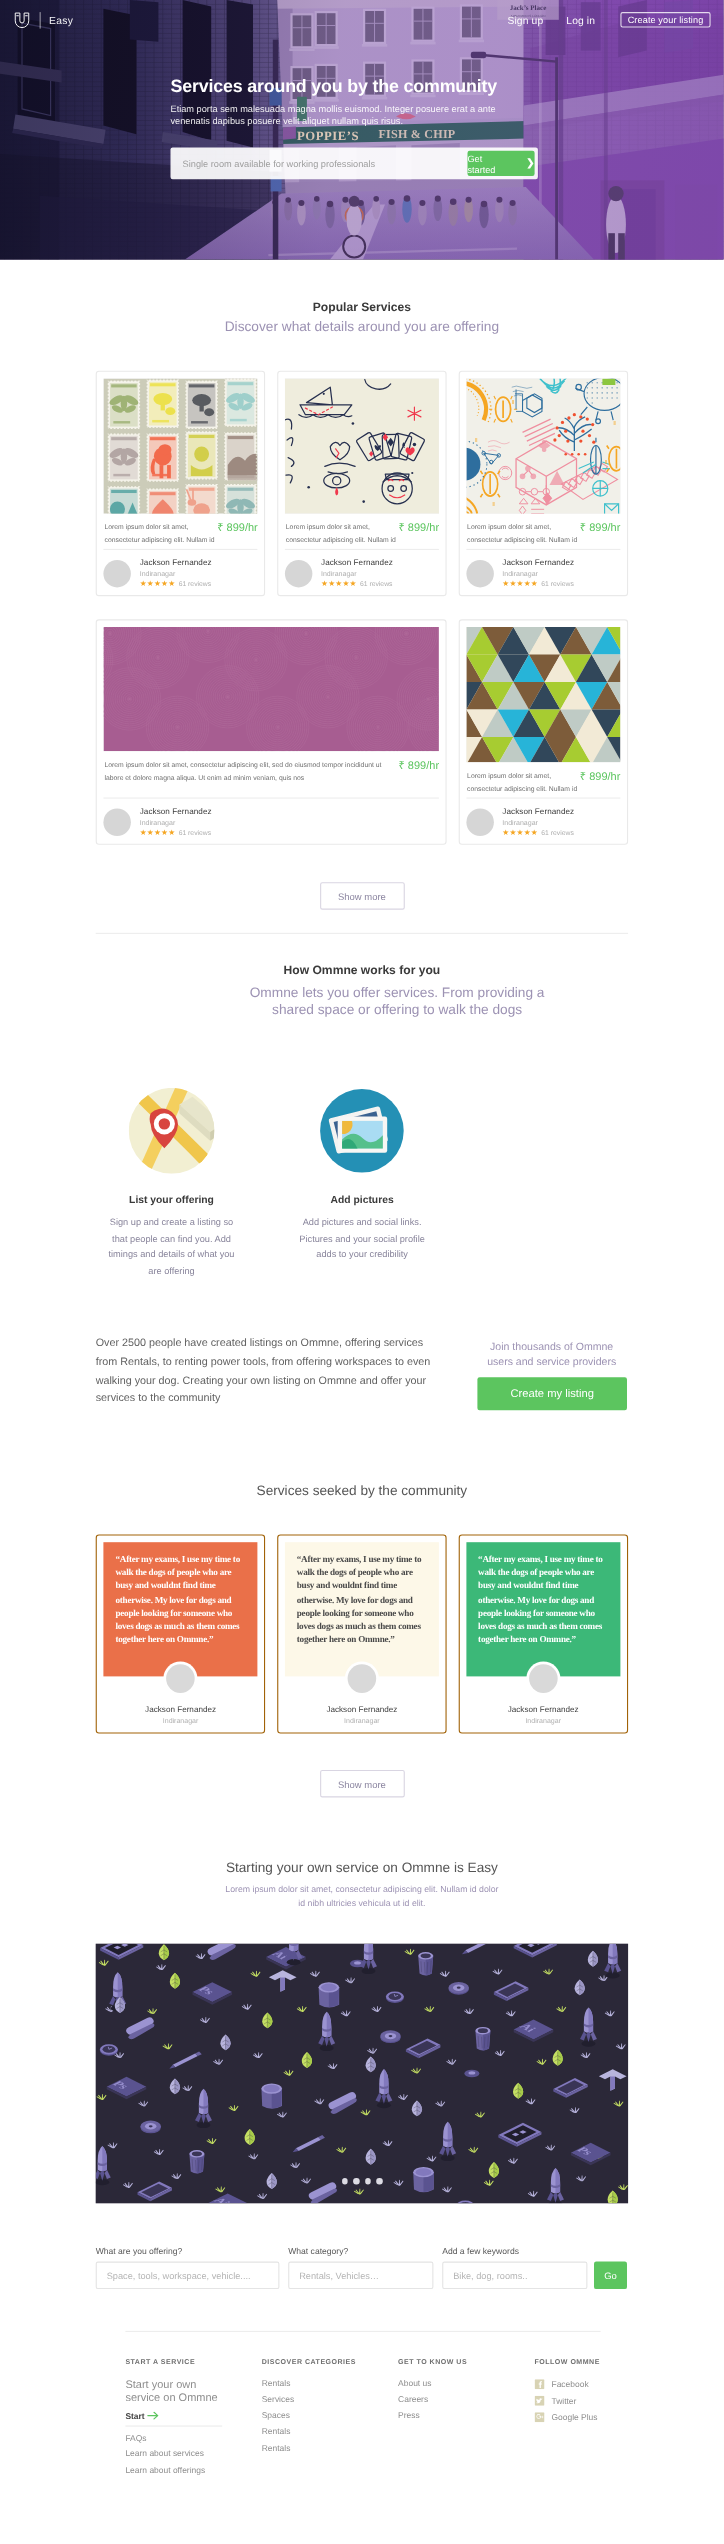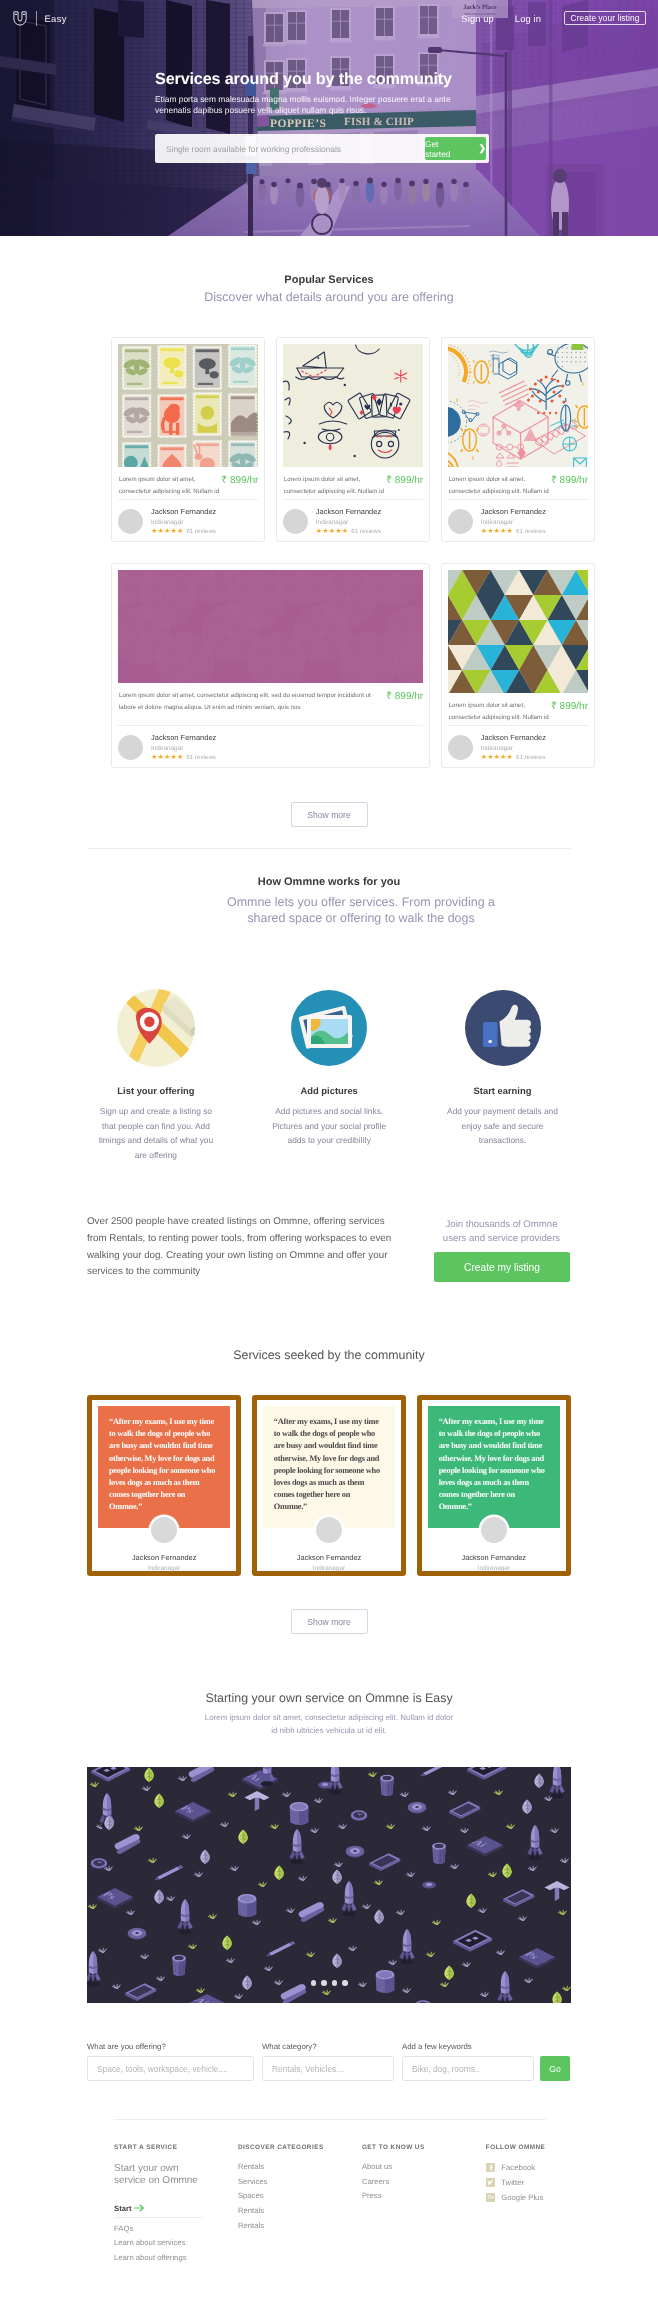--- a/index.html
+++ b/index.html
@@ -63,21 +63,21 @@
 .step-body{width:120px;margin:0 auto;}
 .step-ico{width:78px;height:78px;margin:0 auto;}
 .step-title{font-size:9.4px;font-weight:bold;color:#3a3a3a;margin-top:18px;}
 .step-text{font-size:8.4px;line-height:1.74;color:#87839a;margin-top:8px;}
 .blurb{font-size:9.8px;line-height:1.71;color:#616161;width:312px;}
 .join-txt{font-size:9.6px;line-height:1.42;color:#9c92b3;text-align:center;}
 .btn-green{background:#5cc55f;color:#fff;border:none;border-radius:2px;font-size:10.2px;font-family:inherit;width:136px;height:30px;padding:0;}
 
 
 .t-cards{display:flex;gap:10.5px;}
-.t-card{width:165px;height:181px;border:5px solid #a16207;border-radius:3px;background:#fff;padding:6px;}
+.t-card{width:165px;height:181px;border:1px solid #a16207;border-radius:3px;background:#fff;padding:6px;}
 .t-quote{height:122px;padding:10px 14px 0 11px;font-family:"Liberation Serif",serif;font-size:8.3px;line-height:1.47;font-weight:bold;letter-spacing:-0.24px;}
 .t-avatar{width:26px;height:26px;border-radius:50%;background:#d9d9d9;margin:-11px auto 0 auto;position:relative;box-shadow:0 0 0 2.5px #fff;}
 .t-name{text-align:center;font-size:7.4px;color:#3d3d3d;margin-top:10px;}
 .t-loc{text-align:center;font-size:6.4px;color:#b0b0b0;margin-top:3px;}
 
 
 .iso{width:484px;height:236px;background:#2b2838;position:relative;overflow:hidden;}
 .dots{position:absolute;top:213px;left:0;right:0;display:flex;justify-content:center;gap:5px;}
 .dot{width:5.5px;height:5.5px;border-radius:50%;background:#eceaf2;opacity:.92;}
 .dot.on{opacity:.92;}
@@ -91,21 +91,21 @@
 .flabel{font-size:7.8px;color:#585858;margin-bottom:5px;}
 .finput{width:100%;height:25px;border:1px solid #e4e4e4;border-radius:2px;background:#fff;font-size:8.4px;color:#b4b4b4;font-family:inherit;padding:0 9px;outline:none;}
 .finput::placeholder{color:#b4b4b4;}
 .gobtn{width:30px;height:25px;background:#5cc55f;border:none;border-radius:2px;color:#fff;font-size:8.6px;font-family:inherit;flex:none;}
 
 
 .foot{position:absolute;left:114px;width:432px;height:160px;}
 .fcol{position:absolute;top:0;width:124px;}
 .ftitle{font-size:6.4px;font-weight:bold;color:#6f6f6f;letter-spacing:.46px;margin-bottom:12px;white-space:nowrap;}
 .fintro{font-size:10px;line-height:1.22;color:#8e8e8e;width:86px;}
-.fstart{font-size:7.7px;font-weight:bold;color:#444;margin-top:17px;display:flex;align-items:flex-start;gap:2px;}
+.fstart{font-size:7.7px;font-weight:bold;color:#444;margin-top:5px;display:flex;align-items:flex-start;gap:2px;}
 .fline{height:1px;background:#ececec;margin:4px 0 6.4px 0;width:88px;}
 .fitem{font-size:7.7px;color:#8e8e8e;line-height:1;margin-bottom:7px;white-space:nowrap;}
 .fsoc{display:flex;align-items:center;gap:6.5px;margin-bottom:6.2px;height:9px;}
 .fsoc svg{flex:none;}
 </style>
 </head>
 <body>
 
 <div class="page">
 
@@ -305,21 +305,21 @@
     <span class="ph">Single room available for working professionals</span>
     <div class="get-started">
       <span>Get started</span>
       <span class="gs-arrow">❯</span>
     </div>
   </div>
 </div>
 
 <div class="container sec-title" style="top:274px;">Popular Services</div>
 <div class="container sec-sub" style="top:289px;">Discover what details around you are offering</div>
-<div class="container cards" style="top:337px;margin-left:24px;" id="popularCards">
+<div class="container cards" style="top:337px;" id="popularCards">
       <div class="card">
         <div class="card-art"><svg viewBox="0 0 143 123" preserveAspectRatio="none" width="100%" height="100%">
             <rect width="143" height="123" fill="#ccccb9"></rect>
             <rect x="4" y="2" width="30" height="44" fill="#f5f3ea"></rect>
             <rect x="6.2" y="4.2" width="25.6" height="39.6" fill="#9fb375" opacity="0.30"></rect>
             <rect x="7.2" y="5.4" width="23.6" height="2.8" fill="#9fb375" opacity="0.9"></rect>
             <rect x="9.2" y="38.800000000000004" width="15.600000000000001" height="2.2" fill="#9fb375" opacity="0.85"></rect>
             <ellipse cx="19" cy="22.811999999999998" rx="3" ry="7" fill="#9fb375"></ellipse>
             <ellipse cx="12" cy="19.811999999999998" rx="7" ry="3.4" fill="#9fb375" transform="rotate(-28 12 19.811999999999998)"></ellipse>
             <ellipse cx="26" cy="19.811999999999998" rx="7" ry="3.4" fill="#9fb375" transform="rotate(28 26 19.811999999999998)"></ellipse>
@@ -1664,32 +1664,20 @@
             <rect x="21" y="30" width="37" height="25" fill="#a9dcf3"></rect>
             <path d="M21 30 L21 42 a9 9 0 0 0 9 -12z" fill="#f0b93d"></path>
             <path d="M21 55 L21 47 q10 -10 19 -1 q8 8 18 -3 l0 12z" fill="#55c08b"></path>
             <path d="M21 55 L21 49 q8 -7 14 6z" fill="#2fa877"></path>
           </svg></div>
         <div class="step-title">Add pictures</div>
         <div class="step-body">
           <div class="step-text">Add pictures and social links. Pictures and your social profile adds to your credibility</div>
         </div>
       </div>
-      <div class="step" style="left: 329px;">
-        <div class="step-ico"><svg viewBox="0 0 78 78" width="78" height="78">
-            <circle cx="39" cy="39" r="38" fill="#3b4a70"></circle>
-            <path d="M35.5 32.5 q8.5 -4.5 11.5 -13 q1.6 -4.4 4.3 -3.8 q3.2 .7 2.6 5.4 q-.7 4.7 -3.2 9.6 l12 0 q4.3 0 4.3 3.7 q0 3.2 -2.6 3.6 q2.6 .4 2.6 3.4 q0 2.9 -2.6 3.4 q2.4 .5 2.4 3.3 q0 2.8 -2.6 3.3 q2.2 .5 2.2 3.1 q0 3.2 -3.9 3.2 l-19.3 0 q-3.2 0 -5.6 -1.7z" fill="#ededec"></path>
-            <rect x="19" y="33" width="14.5" height="25" rx="1.8" fill="#4a72c4"></rect>
-            <circle cx="26.2" cy="52.5" r="1.8" fill="#f1f1f1"></circle>
-          </svg></div>
-        <div class="step-title">Start earning</div>
-        <div class="step-body">
-          <div class="step-text">Add your payment details and enjoy safe and secure transactions.</div>
-        </div>
-      </div>
     </div>
 <div class="container blurb" style="top:1214px;">Over 2500 people have created listings on Ommne, offering services from Rentals, to renting power tools, from offering workspaces to even walking your dog. Creating your own listing on Ommne and offer your services to the community</div>
 <div class="abs join-txt" style="top:1218px;left:433px;width:137px;">Join thousands of Ommne users and service providers</div>
 <button class="abs btn-green" style="top:1252px;left:434px;">Create my listing</button>
 
 <div class="container sec-title light" style="top:1348px;">Services seeked by the community</div>
 <div class="container t-cards" style="top:1395px;" id="testiCards">
       <div class="t-card">
         <div class="t-quote" style="background:#ea7049;color:#ffffff;">“After my exams, I use my time to walk the dogs of people who are busy and wouldnt find time otherwise. My love for dogs and people looking for someone who loves dogs as much as them comes together here on Ommne.”</div>
         <div class="t-avatar"></div>

